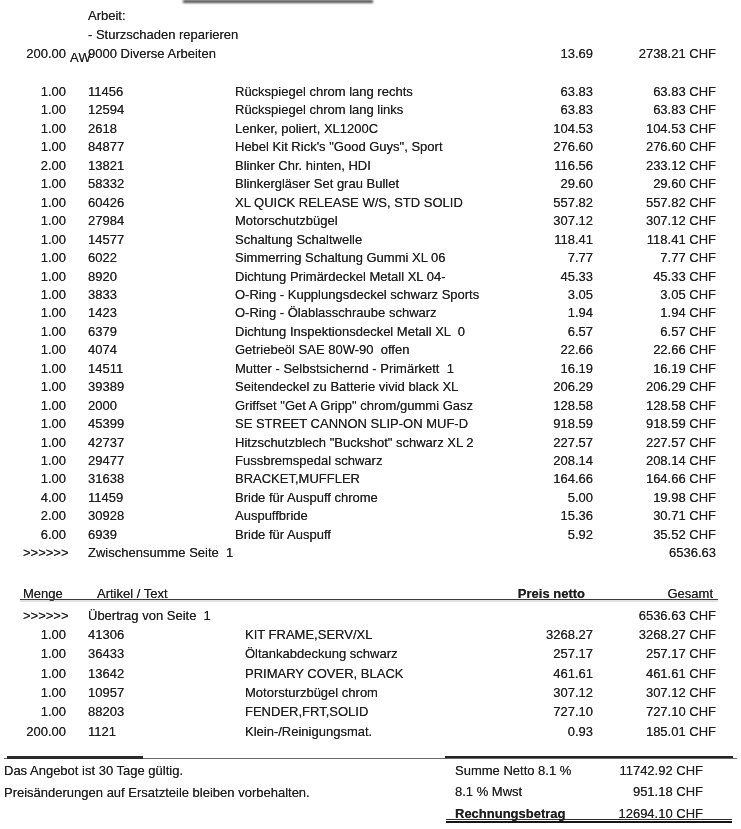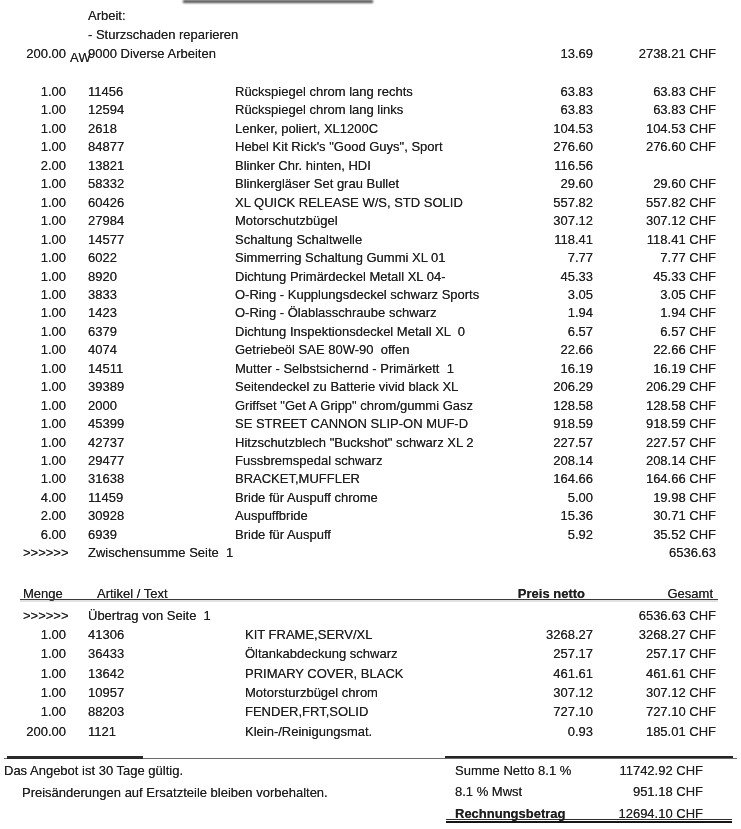--- a/index.html
+++ b/index.html
@@ -87,20 +87,21 @@
     <span class="desc">Hebel Kit Rick's "Good Guys", Sport</span>
     <span class="netto">276.60</span>
     <span class="total">276.60 CHF</span>
   </div>
 
   <div class="row" style="top: 157.8px;">
     <span class="qty">2.00</span>
     <span class="art">13821</span>
     <span class="desc">Blinker Chr. hinten, HDI</span>
     <span class="netto">116.56</span>
+    <span class="total">233.12 CHF</span>
   </div>
 
   <div class="row" style="top: 176.25px;">
     <span class="qty">1.00</span>
     <span class="art">58332</span>
     <span class="desc">Blinkergläser Set grau Bullet</span>
     <span class="netto">29.60</span>
     <span class="total">29.60 CHF</span>
   </div>
 
@@ -124,21 +125,21 @@
     <span class="qty">1.00</span>
     <span class="art">14577</span>
     <span class="desc">Schaltung Schaltwelle</span>
     <span class="netto">118.41</span>
     <span class="total">118.41 CHF</span>
   </div>
 
   <div class="row" style="top: 250.05px;">
     <span class="qty">1.00</span>
     <span class="art">6022</span>
-    <span class="desc">Simmerring Schaltung Gummi XL 01</span>
+    <span class="desc">Simmerring Schaltung Gummi XL 06</span>
     <span class="netto">7.77</span>
     <span class="total">7.77 CHF</span>
   </div>
 
   <div class="row" style="top: 268.5px;">
     <span class="qty">1.00</span>
     <span class="art">8920</span>
     <span class="desc">Dichtung Primärdeckel Metall XL 04-</span>
     <span class="netto">45.33</span>
     <span class="total">45.33 CHF</span>
@@ -326,21 +327,21 @@
     <span class="total">185.01 CHF</span>
   </div>
 </div>
 
   <div class="sep-thin"></div>
   <div class="sep-thick-left"></div>
   <div class="sumbox-top"></div>
   <div class="sumbox-bottom"></div>
 
   <div class="abs" style="left:4px;top:763px;">Das Angebot ist 30 Tage gültig.</div>
-  <div class="abs" style="left:22px;top:785px;text-align:right;">Preisänderungen auf Ersatzteile bleiben vorbehalten.</div>
+  <div class="abs" style="left:4px;top:785px;text-align:right;">Preisänderungen auf Ersatzteile bleiben vorbehalten.</div>
 
   <div>
   <div class="sum-row" style="top: 763px;">
     <span class="s-label">Summe Netto 8.1 %</span>
     <span class="s-value">11742.92 CHF</span>
   </div>
 
   <div class="sum-row" style="top: 784.3px;">
     <span class="s-label">8.1 % Mwst</span>
     <span class="s-value">951.18 CHF</span>

